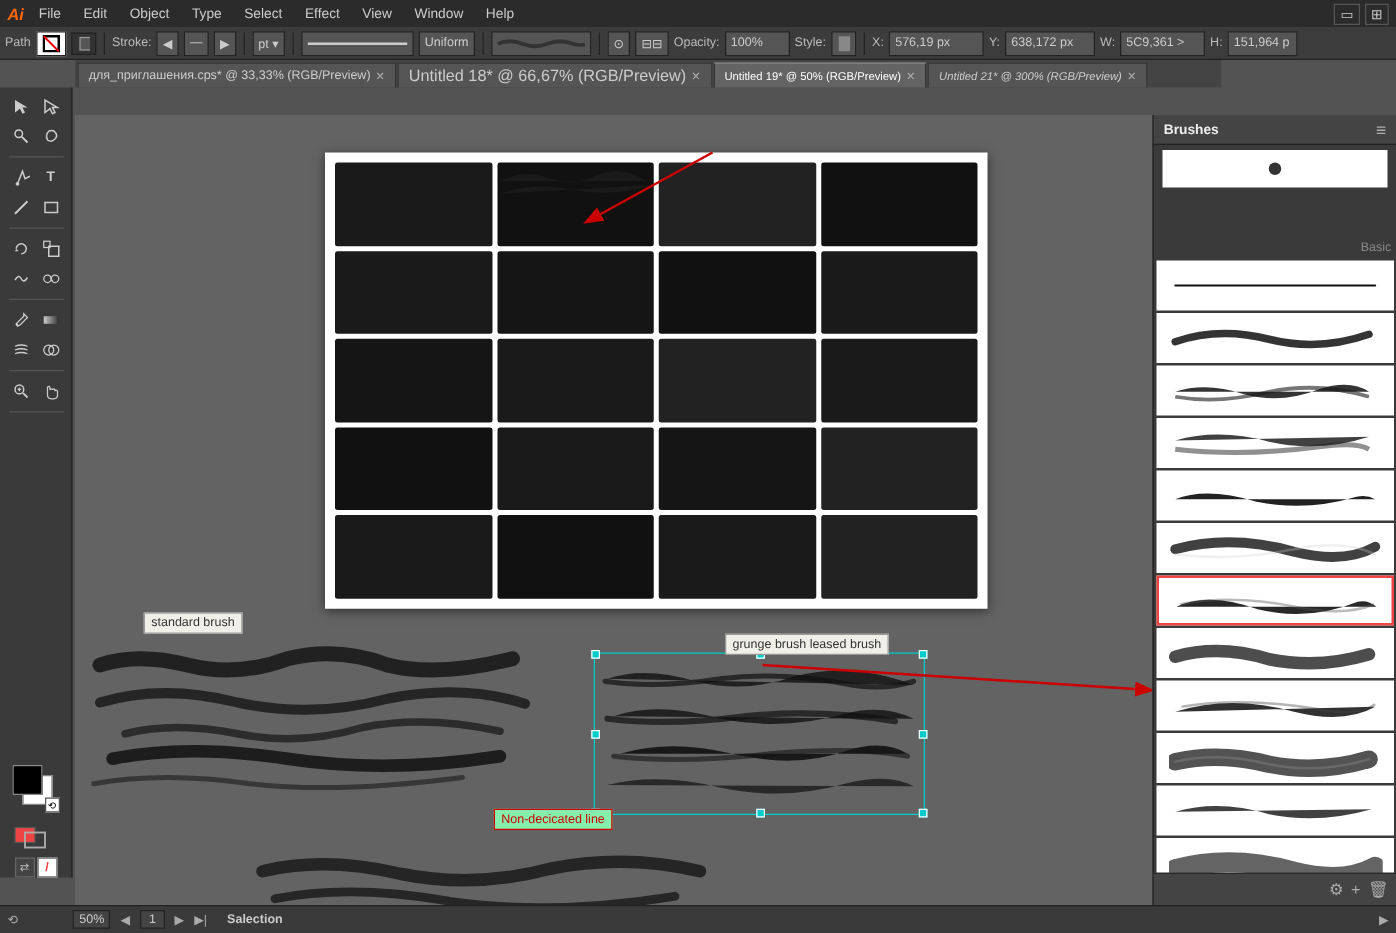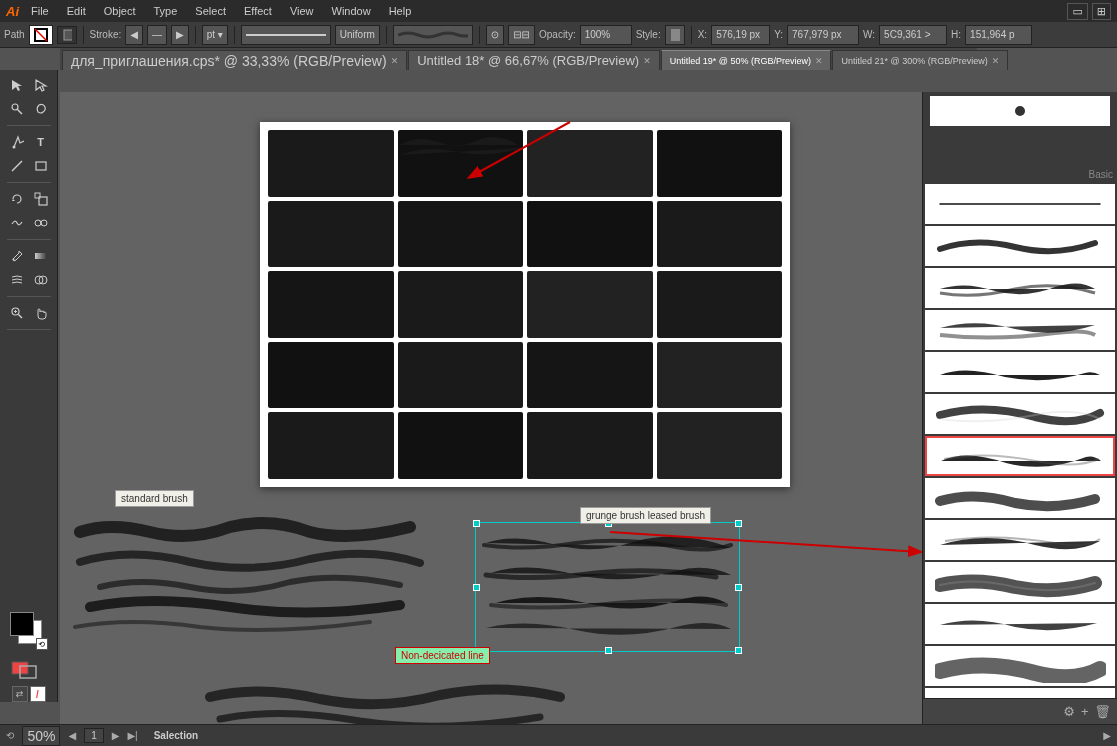--- a/index.html
+++ b/index.html
@@ -389,44 +389,44 @@
   <span class="options-label">Opacity:</span>
   <div class="toolbar-item" style="width:52px;">100%</div>
   <span class="options-label">Style:</span>
   <div class="toolbar-item" style="width:20px;">
       <svg width="14" height="14">
         <rect x="1" y="1" width="12" height="12" fill="#888"></rect>
       </svg>
     </div>
   <span class="toolbar-sep"></span>
   <span class="options-label">X:</span>
-  <div class="toolbar-item" style="width:59px;">576,19 px</div>
+  <div class="toolbar-item" style="width:76px;">576,19 px</div>
   <span class="options-label">Y:</span>
-  <div class="toolbar-item" style="width:72px;">767,979 px</div>
+  <div class="toolbar-item" style="width:72px;">638,172 px</div>
   <span class="options-label">W:</span>
   <div class="toolbar-item" style="width:68px;">5C9,361 &gt;</div>
   <span class="options-label">H:</span>
-  <div class="toolbar-item" style="width:67px;text-align:center;">151,964 p</div>
+  <div class="toolbar-item" style="width:56px;text-align:center;">151,964 p</div>
 </div>
 
 <div id="tabs-bar" style="position:absolute;top:48px;left:60px;right:195px;height:22px;background:#444;display:flex;align-items:flex-end;padding-left:2px;">
   <div class="tab">
-    <span style="font-size:14px;">для_приглашения.cps* @ 33,33% (RGB/Preview)</span>
+    <span style="font-size:10px;">для_приглашения.cps* @ 33,33% (RGB/Preview)</span>
     <span class="tab-close">✕</span>
   </div>
   <div class="tab">
     <span style="font-size:13px;">Untitled 18* @ 66,67% (RGB/Preview)</span>
     <span class="tab-close">✕</span>
   </div>
   <div class="tab active">
     <span style="font-size:9px;">Untitled 19* @ 50% (RGB/Preview)</span>
     <span class="tab-close">✕</span>
   </div>
   <div class="tab">
-    <span style="font-size:9px;">Untitled 21* @ 300% (RGB/Preview)</span>
+    <span style="font-size:9px;font-style:italic;">Untitled 21* @ 300% (RGB/Preview)</span>
     <span class="tab-close">✕</span>
   </div>
 </div>
 
 <div id="left-toolbar" style="position:absolute;top:70px;left:0;width:58px;bottom:22px;background:#3a3a3a;border-right:1px solid #222;display:flex;flex-direction:column;align-items:center;padding-top:4px;gap:2px;">
 
   <div class="tool-row">
     <div class="tool-btn" title="Selection">
       <svg width="14" height="14">
           <path d="M2 2 L2 12 L6 9 L8 13 L10 12 L8 8 L12 8Z" fill="#ccc"></path>
@@ -677,20 +677,24 @@
       <marker id="arrowhead2" markerWidth="8" markerHeight="6" refX="6" refY="3" orient="auto">
         <path d="M0 0 L8 3 L0 6Z" fill="#cc0000"></path>
       </marker>
     </defs>
     <line x1="10" y1="10" x2="320" y2="30" stroke="#cc0000" stroke-width="2" marker-end="url(#arrowhead2)"></line>
   </svg>
 
 </div>
 
 <div id="brushes-panel">
+  <div id="brushes-panel-header">
+    <span id="brushes-panel-title">Brushes</span>
+    <span id="brushes-panel-menu">≡</span>
+  </div>
 
   <div id="brush-dot-preview">
     <svg width="20" height="20">
         <circle cx="10" cy="10" r="5" fill="#333"></circle>
       </svg>
   </div>
 
   <div class="brushes-section-label">Basic</div>
 
   <div id="brushes-content">
@@ -790,20 +794,20 @@
 
   <div id="brushes-panel-footer">
     <span class="panel-footer-btn" title="Brush options">⚙</span>
     <span class="panel-footer-btn" title="New Brush">+</span>
     <span class="panel-footer-btn" title="Delete Brush">🗑</span>
   </div>
 </div>
 
 <div id="status-bar">
   <div style="cursor:pointer;color:#aaa;">⟲</div>
-  <div style="background:#444;border:1px solid #222;padding:1px 4px;color:#ccc;font-size:14px;cursor:pointer;">50%</div>
+  <div style="background:#444;border:1px solid #222;padding:1px 4px;color:#ccc;font-size:10px;cursor:pointer;margin-left:36px;">50%</div>
   <div style="cursor:pointer;color:#aaa;">◀</div>
   <div style="color:#ccc;font-size:10px;background:#444;border:1px solid #222;padding:1px 6px;">1</div>
   <div style="cursor:pointer;color:#aaa;">▶</div>
   <div style="cursor:pointer;color:#aaa;">▶|</div>
   <div style="color:#ccc;font-size:10px;margin-left:8px;font-weight:bold;">Salection</div>
   <div style="margin-left:auto;cursor:pointer;color:#aaa;">▶</div>
 </div>
 
 </body></html>

